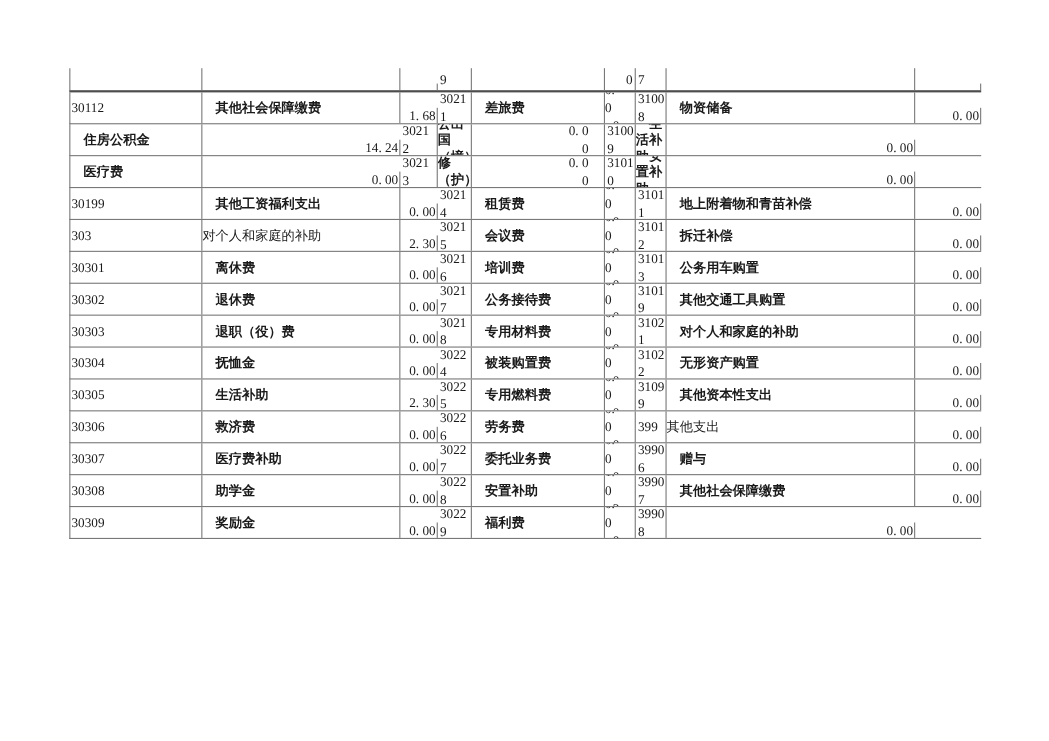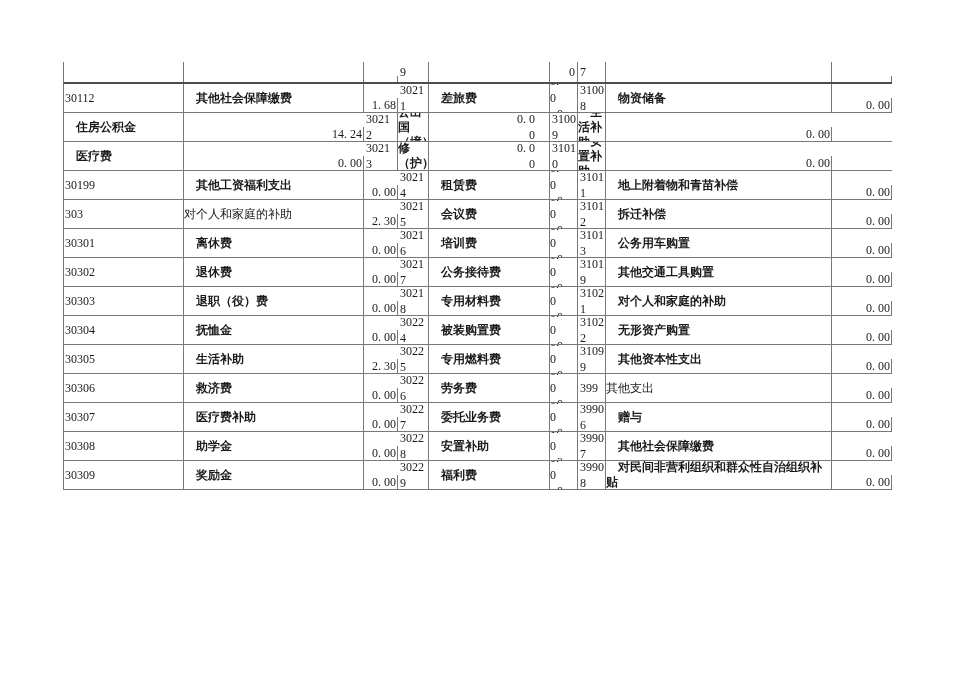--- a/index.html
+++ b/index.html
@@ -440,18 +440,15 @@
         <div class="nm ind">福利费</div>
       </div>
       <div class="c lines right">
         <div class="ln">0. 0</div>
         <div class="ln">0</div>
       </div>
       <div class="c lines">
         <div class="ln">3990</div>
         <div class="ln">8</div>
       </div>
-      <div class="c name">
-        <div class="nm ind">对民间非营利组织和群众性自治组织补贴</div>
-      </div>
       <div class="c num">0. 00</div>
     </div>
   </div>
 
 </body></html>

